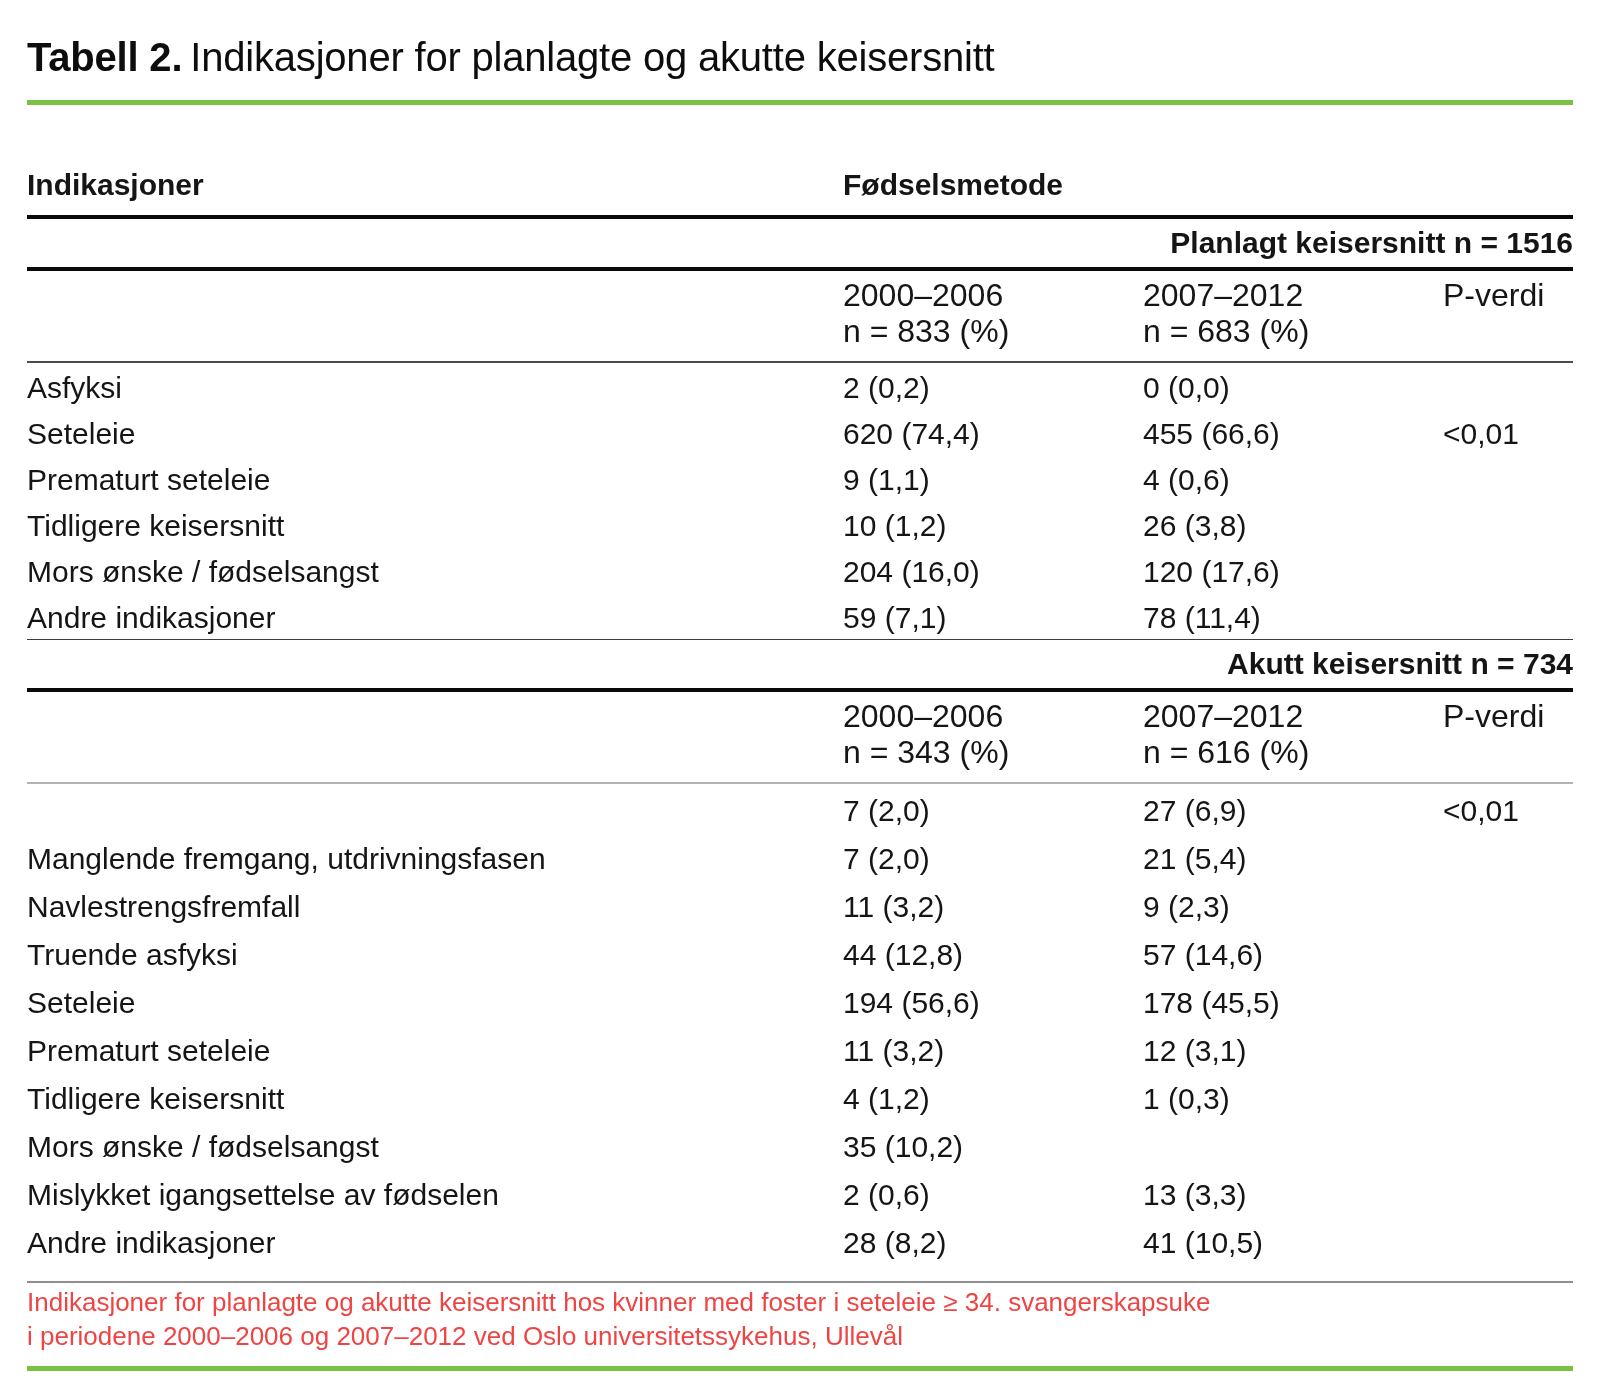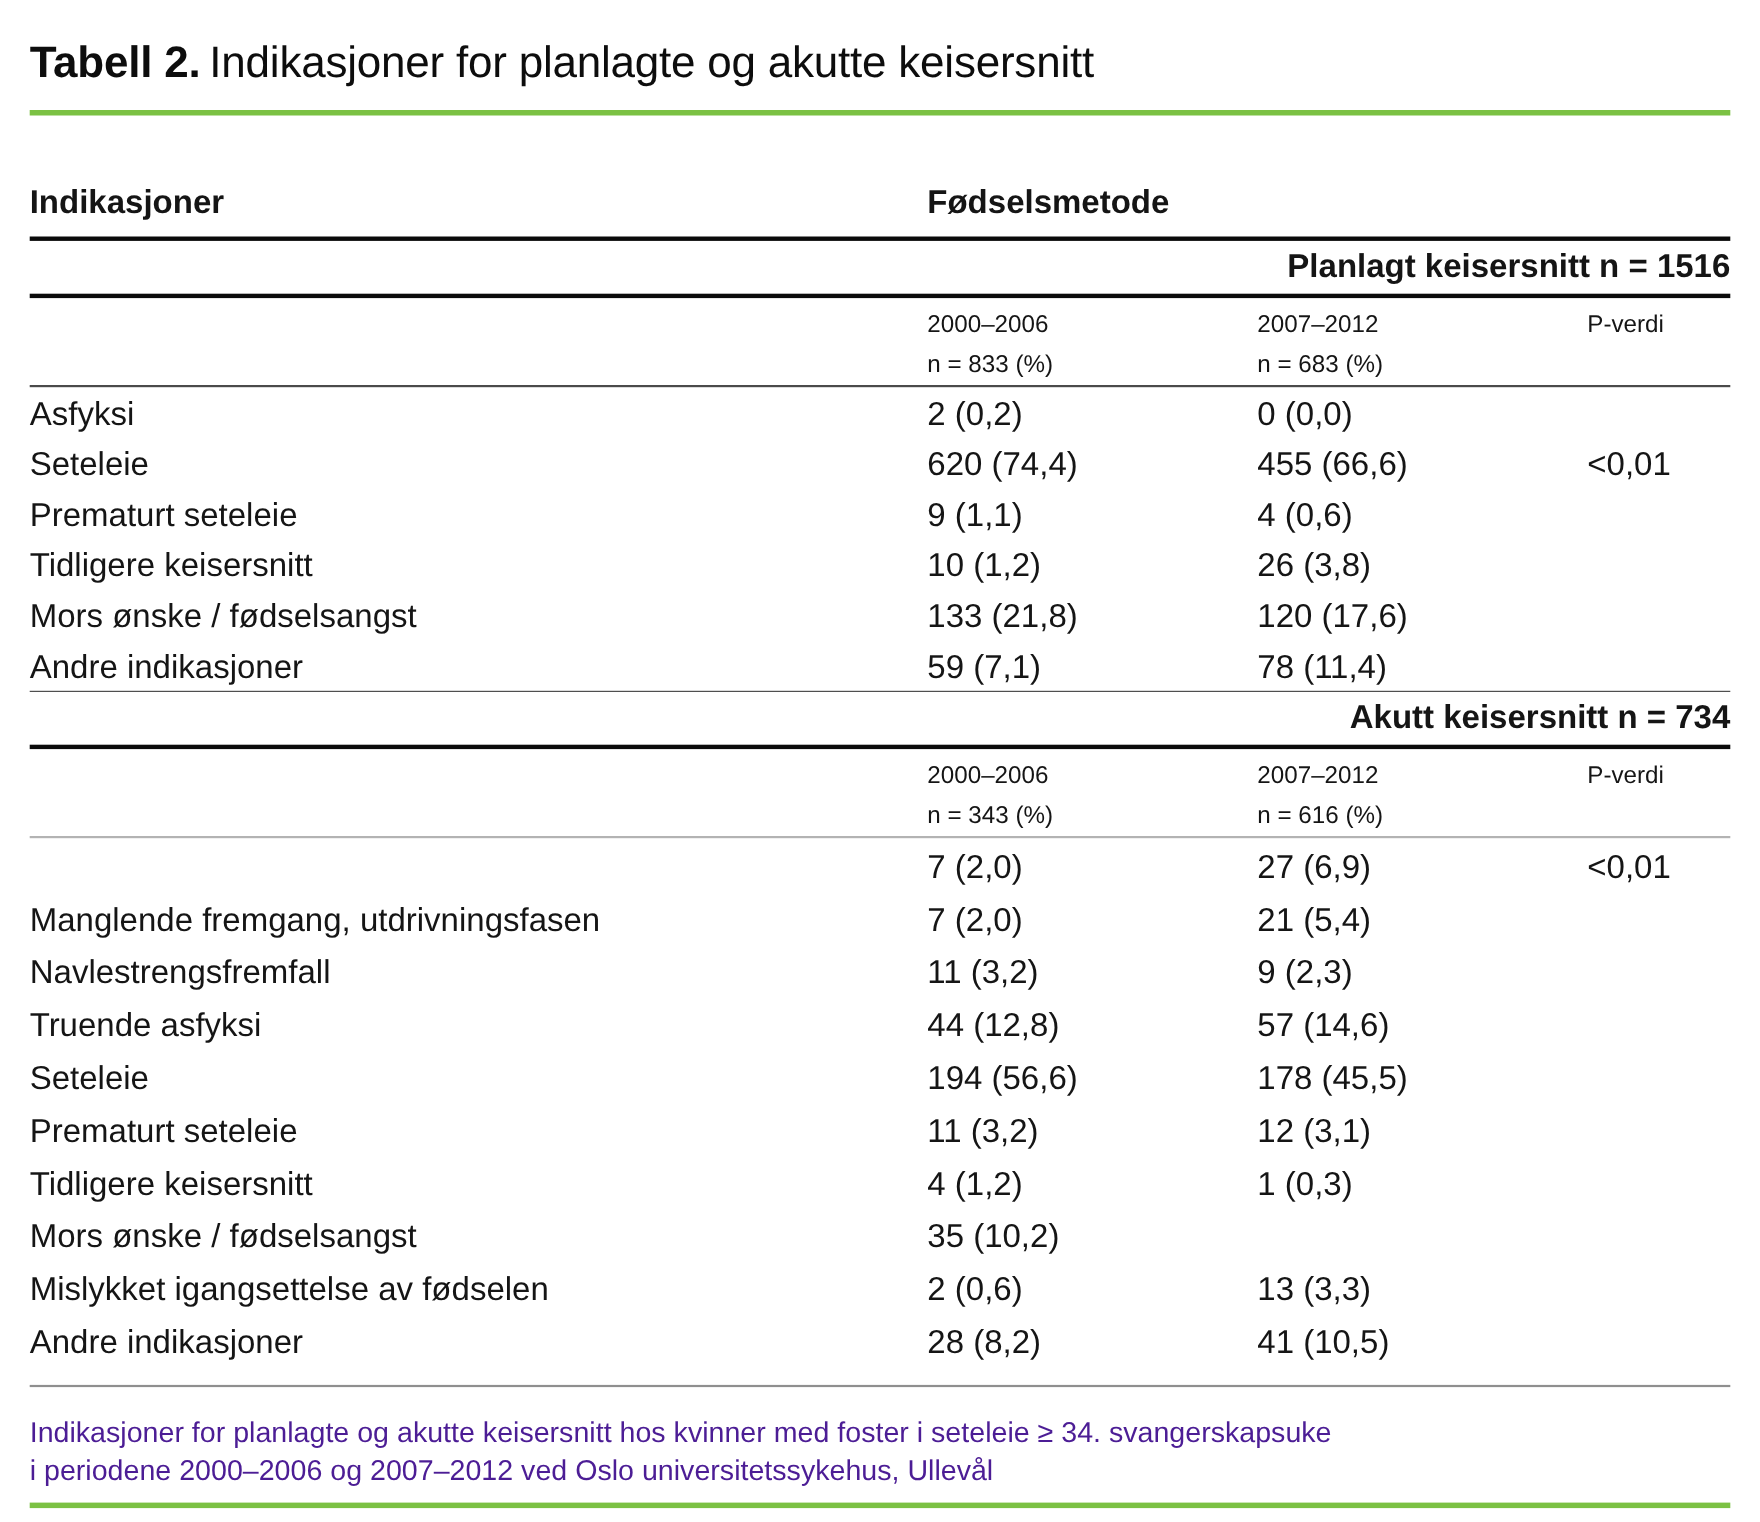--- a/index.html
+++ b/index.html
@@ -55,38 +55,38 @@
   .band {
     padding: 6px 0 6px;
     border-bottom: 4px solid #0a0a0a;
     font-size: 30px;
     line-height: 36px;
     text-align: right;
   }
   .band .band-label { font-weight: 700; }
 
   .subhead {
-    padding: 6px 0 1px;
-    font-size: 22px;
+    padding: 6px 0 12px;
+    font-size: 32px;
     line-height: 36px;
   }
   .subhead.t-dark  { border-bottom: 2px solid #4a4a4a; }
   .subhead.t-light { border-bottom: 2px solid #b3b3b3; }
 
   .rows { font-size: 30px; }
   .rows .row { height: 46px; padding-top: 8px; }
   .rows2 .row { height: 48px; padding-top: 10px; }
   .rows1 { border-bottom: 1px solid #3c3c3c; }
   .rows2 { padding-bottom: 17px; border-bottom: 2px solid #8f8f8f; }
 
   .footnote {
-    padding-top: 24px;
+    padding-top: 2px;
     font-size: 26px;
     line-height: 34px;
-    color: #4c1d95;
+    color: #ef4444;
   }
 </style>
 </head>
 <body>
 
 <div class="page">
 
   <h1 class="title"><span class="bold">Tabell 2.</span><span>Indikasjoner for planlagte og akutte keisersnitt</span></h1>
 
   <div class="rule-green top"></div>
@@ -132,21 +132,21 @@
       <div class="c4"></div>
     </div>
     <div class="grid row">
       <div class="c1">Tidligere keisersnitt</div>
       <div class="c2">10 (1,2)</div>
       <div class="c3">26 (3,8)</div>
       <div class="c4"></div>
     </div>
     <div class="grid row">
       <div class="c1">Mors ønske / fødselsangst</div>
-      <div class="c2">133 (21,8)</div>
+      <div class="c2">204 (16,0)</div>
       <div class="c3">120 (17,6)</div>
       <div class="c4"></div>
     </div>
     <div class="grid row">
       <div class="c1">Andre indikasjoner</div>
       <div class="c2">59 (7,1)</div>
       <div class="c3">78 (11,4)</div>
       <div class="c4"></div>
     </div>
   </div>

